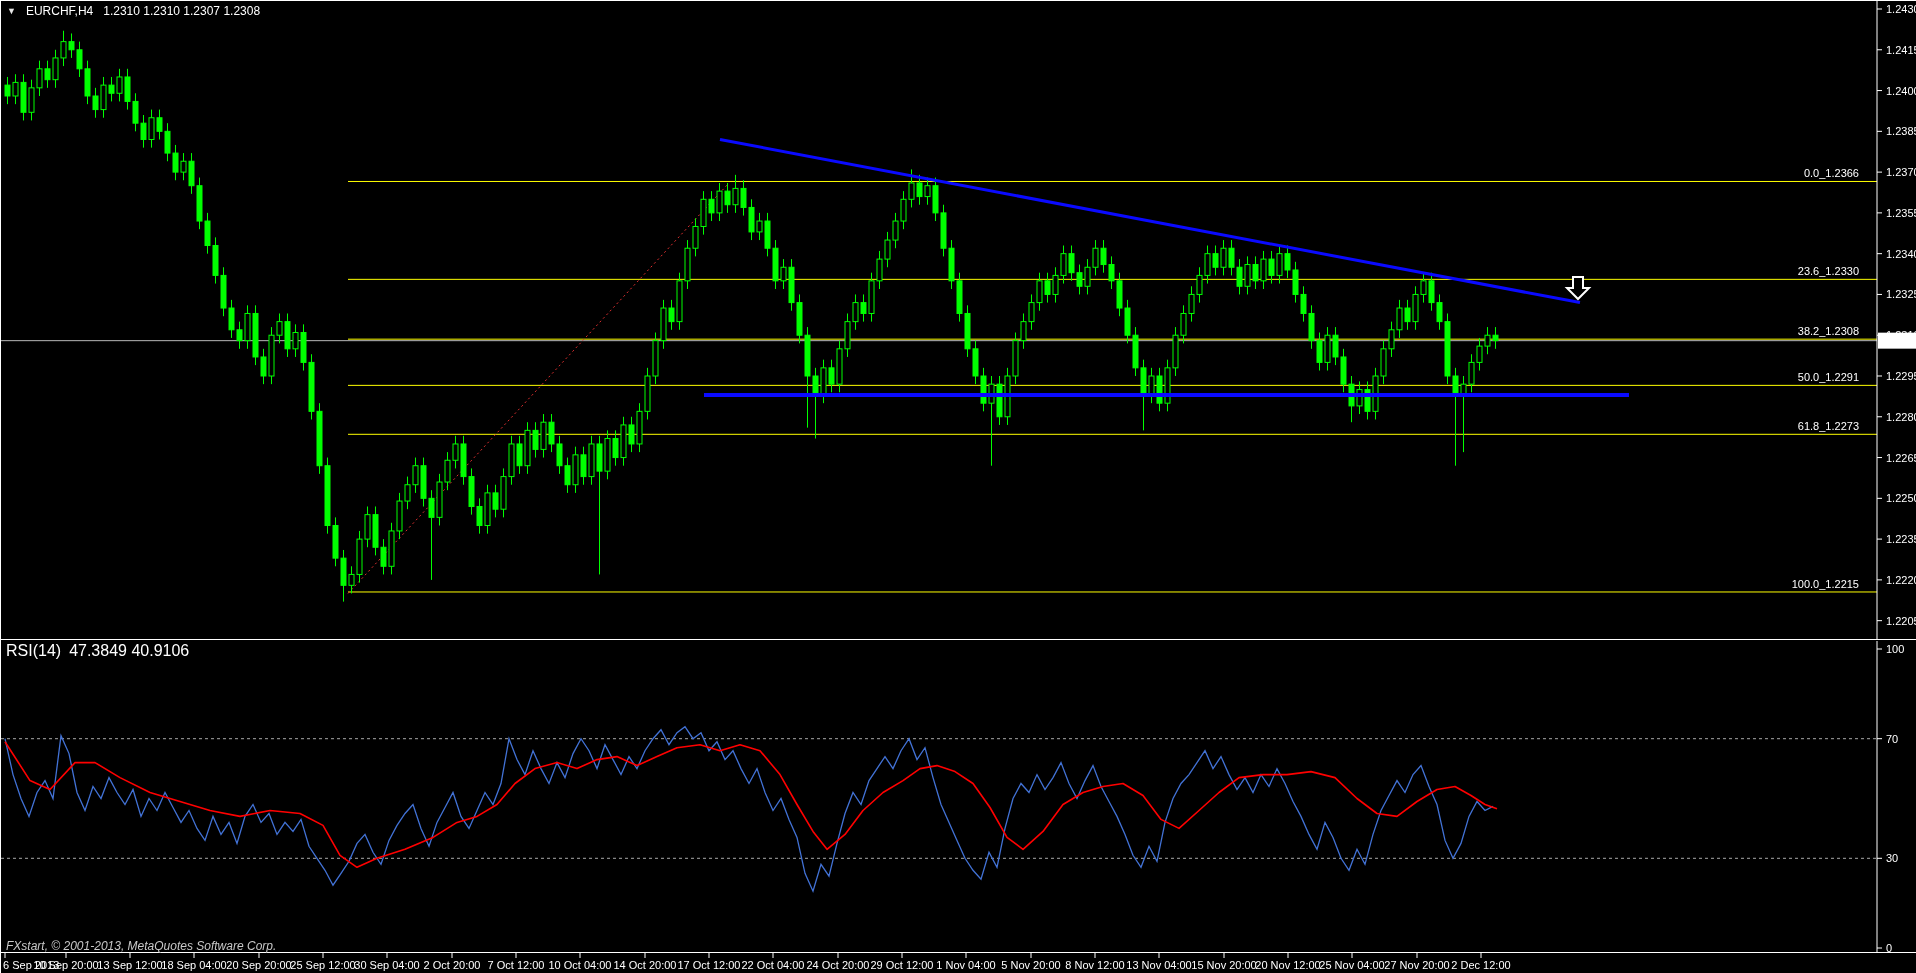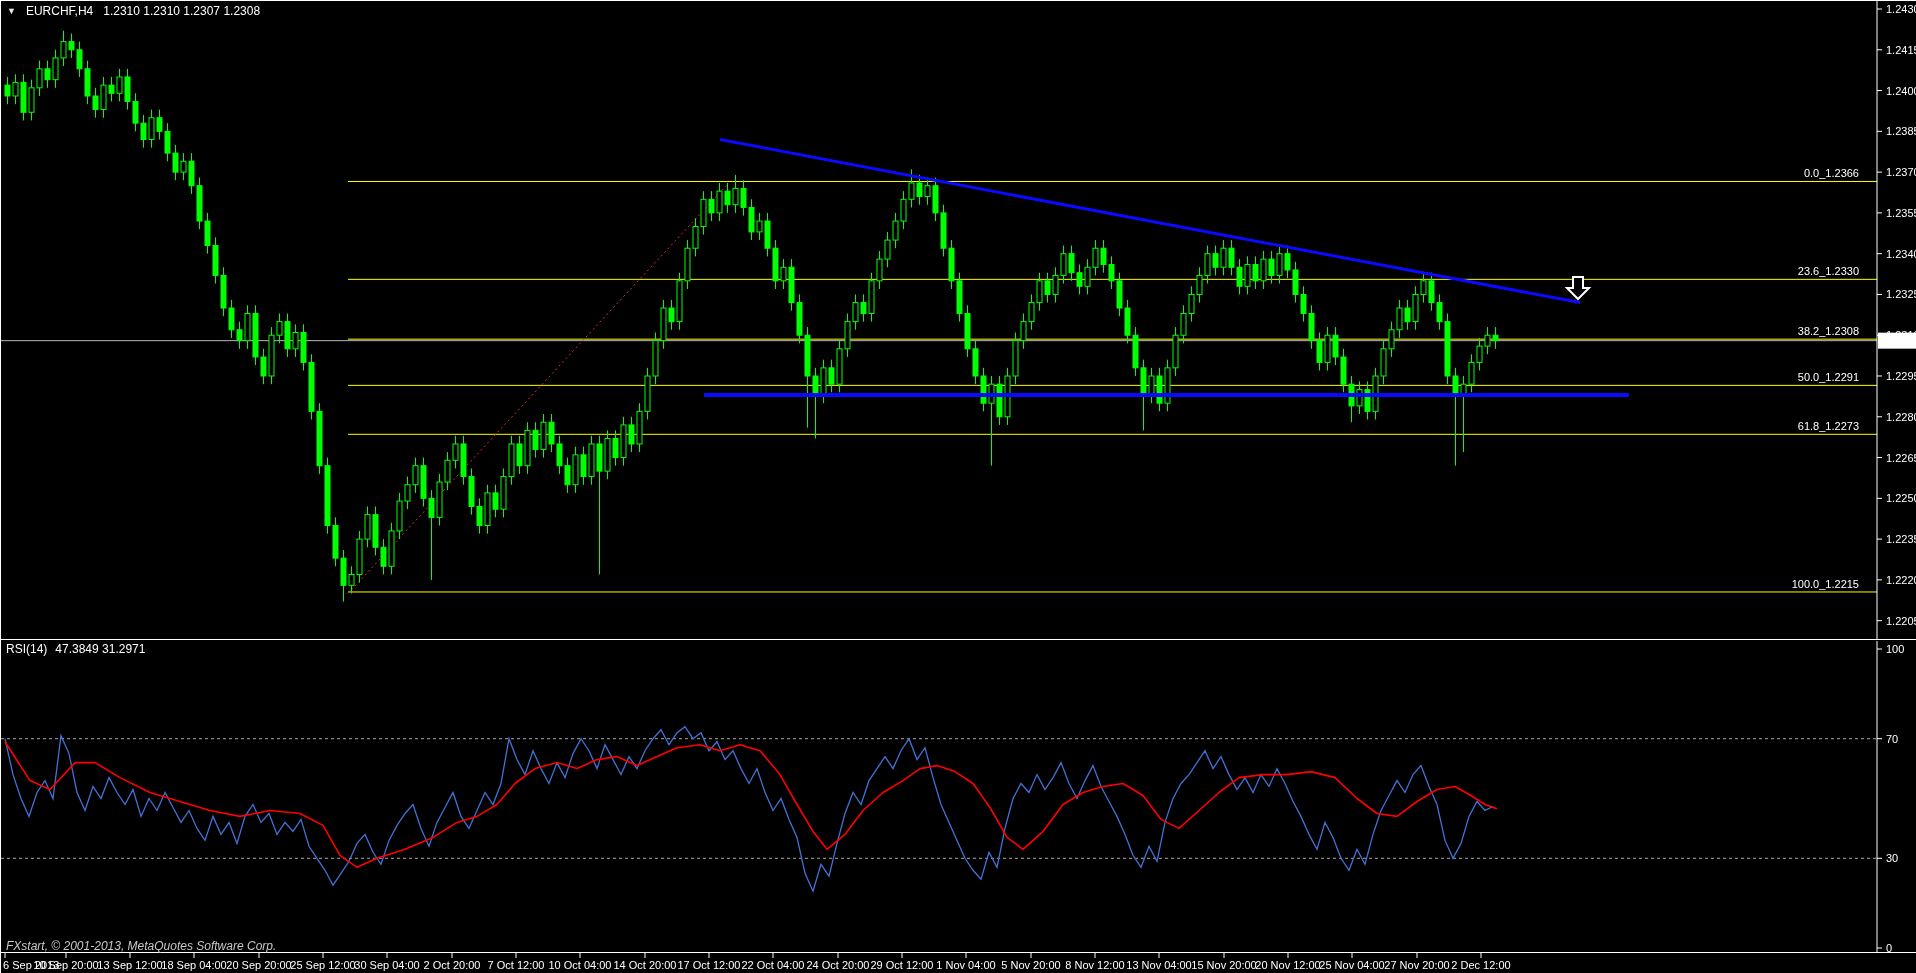--- a/index.html
+++ b/index.html
@@ -4,21 +4,21 @@
 <style>
   html,body{margin:0;padding:0;background:#000;width:1916px;height:973px;overflow:hidden;
     font-family:"Liberation Sans",sans-serif;}
   #window{position:relative;width:1916px;height:973px;background:#000;
     border-left:1px solid #fff;border-top:1px solid #fff;box-sizing:border-box;}
   svg{position:absolute;left:0;top:0;}
   svg text{font-family:"Liberation Sans",sans-serif;font-size:11px;fill:#fff;}
   .overlay{position:absolute;color:#fff;font-size:12px;white-space:pre;}
   #chart-header{left:6px;top:3px;display:flex;gap:10px;align-items:center;}
   #chart-header .tri{font-size:9px;color:#e8e8e8;cursor:pointer;}
-  #rsi-header{left:5px;top:641px;font-size:12px;display:flex;gap:8px;}
+  #rsi-header{left:5px;top:641px;font-size:16px;display:flex;gap:8px;}
   #copyright{left:5px;top:938px;font-size:12px;color:#c8c8c8;font-style:italic;}
 </style>
 </head>
 <body>
 
 <div id="window">
   <svg id="chart-svg" width="1916" height="973">
       <line x1="0" y1="339.6570000000057" x2="1876" y2="339.6570000000057" stroke="#B8B8B8" stroke-width="1"></line>
       <line x1="347" y1="180.48400000000498" x2="1876" y2="180.48400000000498" stroke="#FFFF00" stroke-width="1"></line>
       <text x="1858" y="176.48400000000498" fill="#FFFF00" text-anchor="end">0.0_1.2366</text>
@@ -511,17 +511,17 @@
     </svg>
 
   <div class="overlay" id="chart-header">
     <span class="tri">▼</span>
     <span>EURCHF,H4</span>
     <span>1.2310 1.2310 1.2307 1.2308</span>
   </div>
 
   <div class="overlay" id="rsi-header">
     <span>RSI(14)</span>
-    <span>47.3849 31.2971</span>
+    <span>47.3849 40.9106</span>
   </div>
 
   <div class="overlay" id="copyright">FXstart, © 2001-2013, MetaQuotes Software Corp.</div>
 </div>
 
 </body></html>

